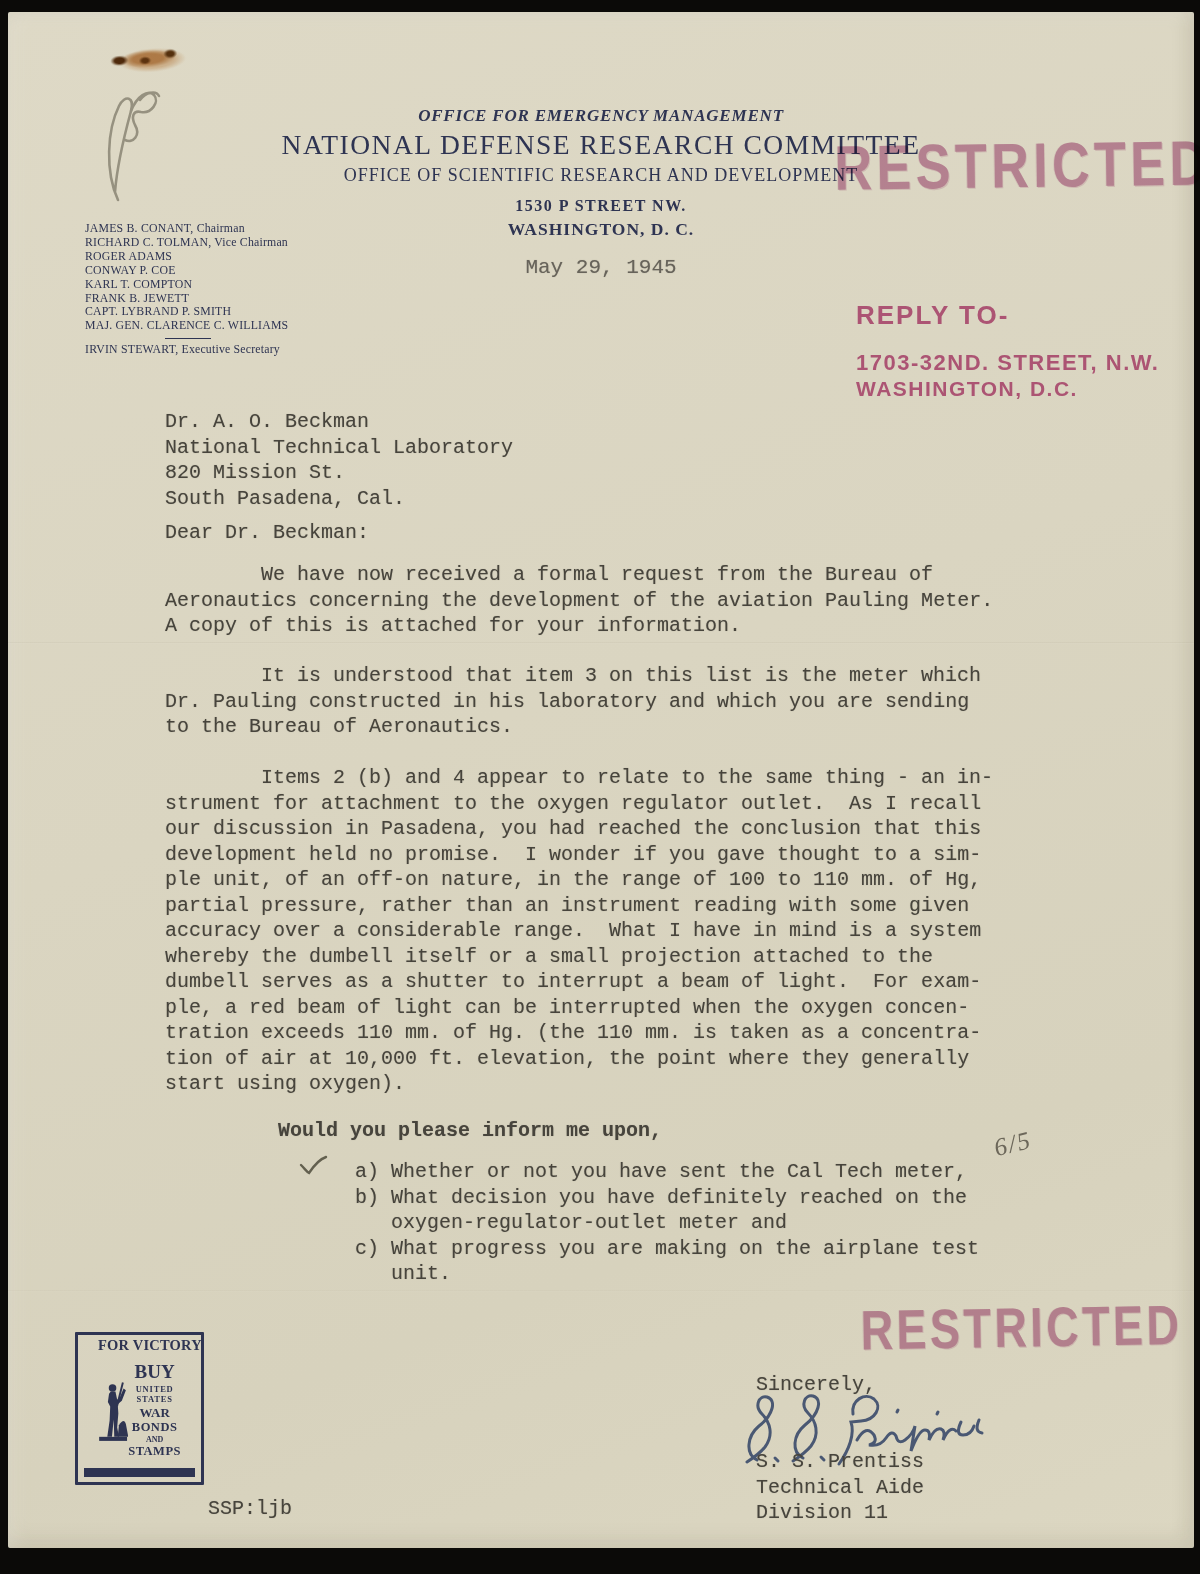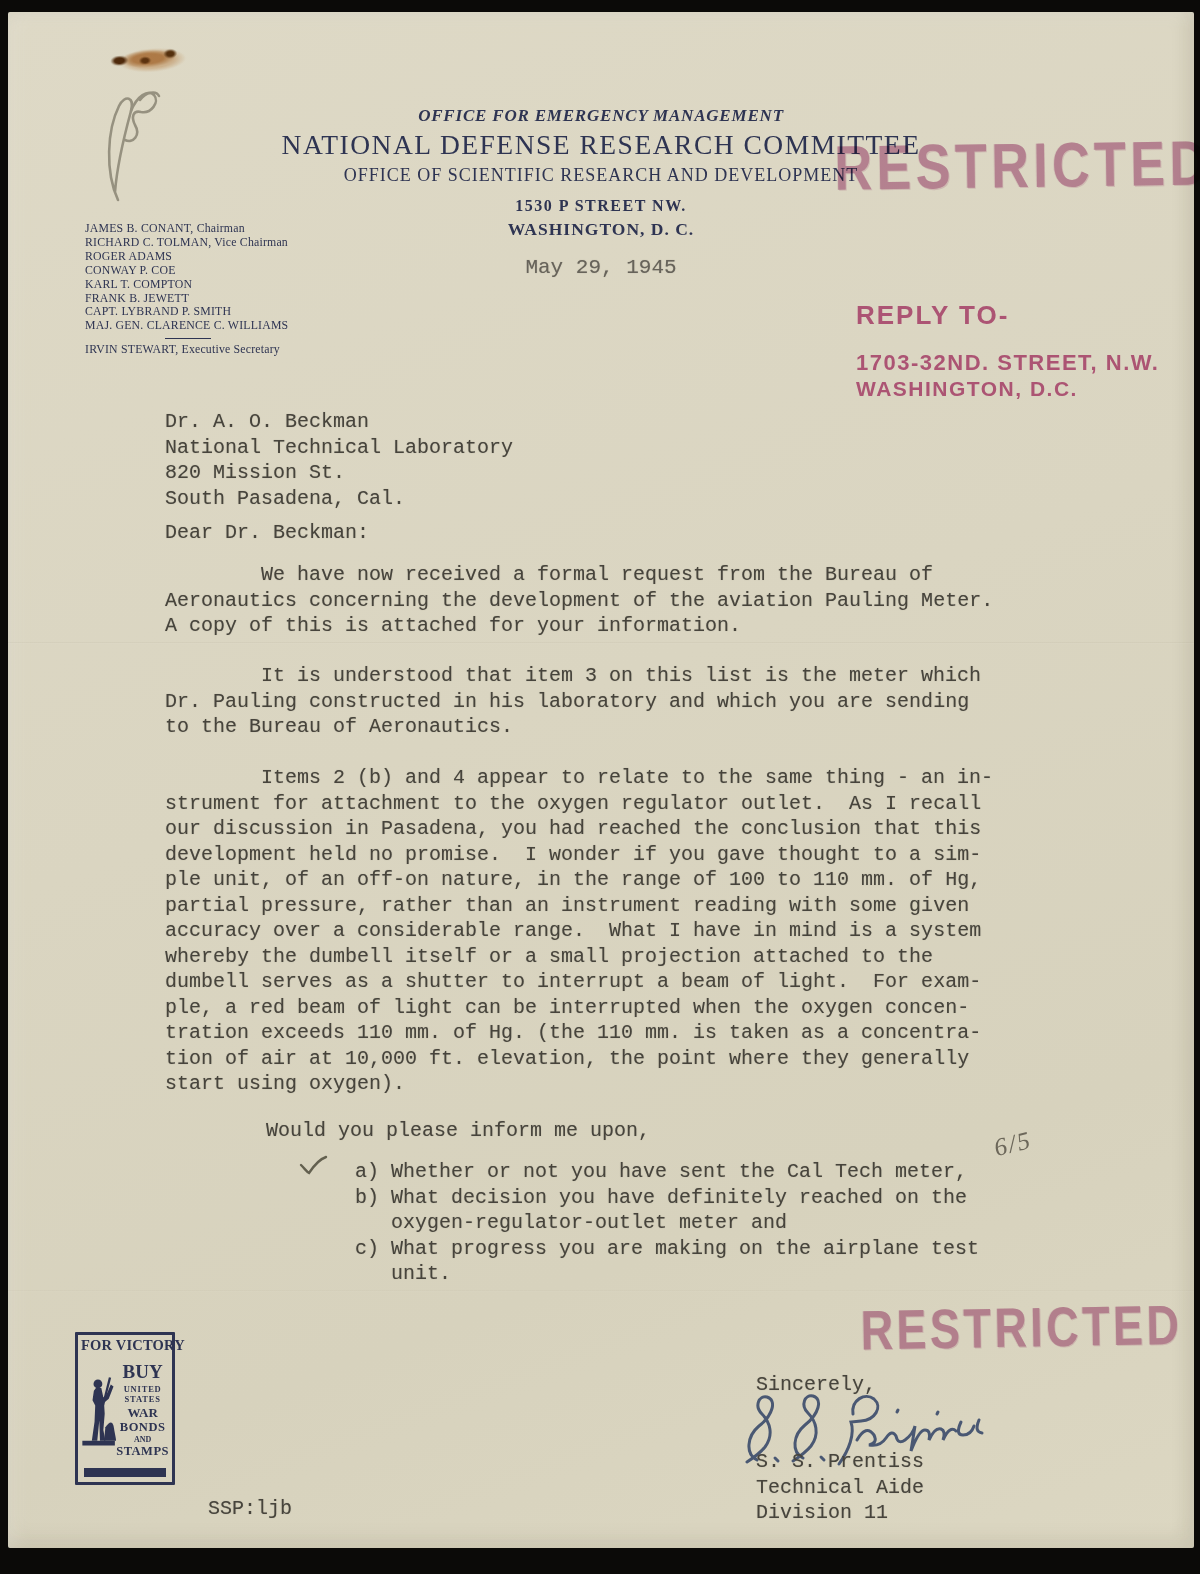--- a/index.html
+++ b/index.html
@@ -63,23 +63,23 @@
   
   .hand{position:absolute;}
   #annotation-65{
     position:absolute;left:986px;top:1118px;color:#6c675a;
     font-style:italic;font-size:25px;transform:rotate(-14deg);
     font-family:"Liberation Serif",serif;letter-spacing:2px;
   }
 
   
   #victory{
-    position:absolute;left:67px;top:1320px;width:100px;height:153px;
+    position:absolute;left:67px;top:1320px;width:129px;height:153px;
     border:3px solid var(--navy,#2e3560);border-radius:1px;
-    color:var(--navy,#2e3560);box-sizing:border-box;padding:2px 3px;
+    color:var(--navy,#2e3560);box-sizing:border-box;padding:2px 20px;
     background:rgba(255,255,255,.03);
   }
   #victory .v-head{text-align:center;font-weight:bold;font-size:14.5px;letter-spacing:.2px;white-space:nowrap;}
   #victory .v-row{display:flex;align-items:flex-start;justify-content:space-between;}
   #victory .v-col{width:56px;text-align:center;font-weight:bold;line-height:1.05;}
   .v0{font-size:19px;margin-top:8px;}
   .v1{font-size:8.5px;letter-spacing:.8px;margin-top:3px;}
   .v2{font-size:8.5px;letter-spacing:.8px;margin-top:1px;}
   .v3{font-size:13px;margin-top:2px;}
   .v4{font-size:12.5px;letter-spacing:.5px;margin-top:2px;}
@@ -158,21 +158,21 @@
 development held no promise.  I wonder if you gave thought to a sim-
 ple unit, of an off-on nature, in the range of 100 to 110 mm. of Hg,
 partial pressure, rather than an instrument reading with some given
 accuracy over a considerable range.  What I have in mind is a system
 whereby the dumbell itself or a small projection attached to the
 dumbell serves as a shutter to interrupt a beam of light.  For exam-
 ple, a red beam of light can be interrupted when the oxygen concen-
 tration exceeds 110 mm. of Hg. (the 110 mm. is taken as a concentra-
 tion of air at 10,000 ft. elevation, the point where they generally
 start using oxygen).</div>
-  <div class="mono" style="left:258px;top:1106px;">Would you please inform me upon,</div>
+  <div class="mono" style="left:270px;top:1106px;font-weight:bold;">Would you please inform me upon,</div>
   <div class="mono" style="left:347px;top:1147px;">a) Whether or not you have sent the Cal Tech meter,
 b) What decision you have definitely reached on the
    oxygen-regulator-outlet meter and
 c) What progress you are making on the airplane test
    unit.</div>
 
   <svg class="hand" style="left:290px;top:1143px;" width="30" height="22" viewBox="0 0 30 22">
     <path d="M3,10 C7,14 9,17 11,18 C15,12 22,4 28,2" fill="none" stroke="#63604f" stroke-width="2.4" stroke-linecap="round"></path>
   </svg>
   <div id="annotation-65">6/5</div>

